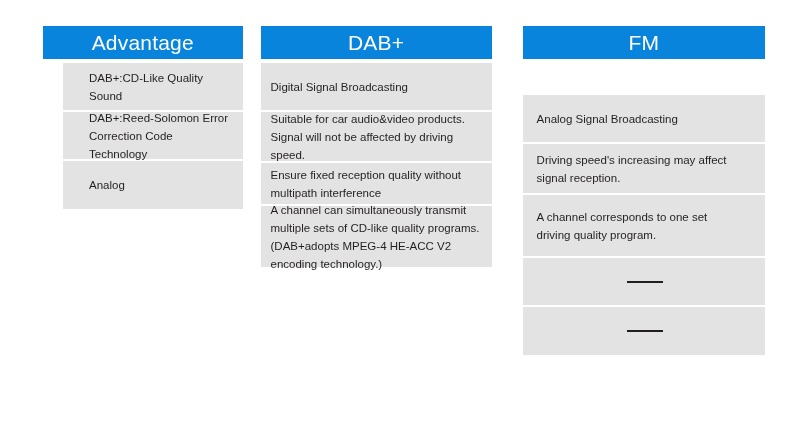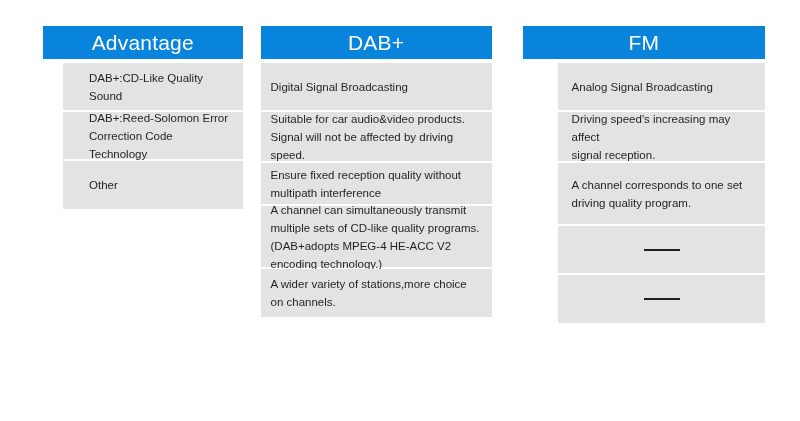--- a/index.html
+++ b/index.html
@@ -27,21 +27,21 @@
     align-items: flex-start;
   }
 
   .col {
     display: flex;
     flex-direction: column;
   }
 
   .col-advantage { width: 228px; margin-right: 18px; justify-content: space-between; }
   .col-dab       { width: 264px; margin-right: 31px; }
-  .col-fm        { width: 277px; }
+  .col-fm        { width: 277px; gap: 32px; }
 
   .col-header {
     height: 33px;
     background: #0884dd;
     color: #ffffff;
     display: flex;
     align-items: center;
     justify-content: center;
     font-size: 21px;
     font-weight: normal;
@@ -62,21 +62,21 @@
     align-items: center;
     margin-bottom: 2px;
     padding: 4px 14px 4px 18px;
     font-size: 11.5px;
     line-height: 18px;
     color: #231f20;
   }
 
   .col-advantage .cell { padding-left: 26px; padding-right: 12px; margin-left: 20px; }
   .col-dab .cell       { padding-left: 10px; padding-right: 12px; align-items: center; }
-  .col-fm .cell        { padding-left: 14px; padding-right: 12px; margin-left: 35px; }
+  .col-fm .cell        { padding-left: 14px; padding-right: 12px; }
 
   
   .r0 { height: 47px; }
   .r1 { height: 49px; }
   .r2 { height: 41px; }
   .r3 { height: 61px; }
   .r4 { height: 47px; }
   .r5 { height: 48px; }
 
   .cell-text {
@@ -106,21 +106,21 @@
       <div class="cells">
         <div class="cell r0">
           <span class="cell-text">DAB+:CD-Like Quality
 Sound</span>
         </div>
         <div class="cell r4">
           <span class="cell-text">DAB+:Reed-Solomon Error
 Correction Code Technology</span>
         </div>
         <div class="cell r5">
-          <span class="cell-text">Other</span>
+          <span class="cell-text">Analog</span>
         </div>
       </div>
     </div>
 
     <div class="col col-dab">
       <div class="col-header">DAB+</div>
       <div class="cells">
         <div class="cell r0">
           <span class="cell-text">Digital Signal Broadcasting</span>
         </div>
@@ -131,24 +131,20 @@
         </div>
         <div class="cell r2">
           <span class="cell-text">Ensure fixed reception quality without
 multipath interference</span>
         </div>
         <div class="cell r3">
           <span class="cell-text">A channel can simultaneously transmit
 multiple sets of CD-like quality programs.
 (DAB+adopts MPEG-4 HE-ACC V2
 encoding technology.)</span>
-        </div>
-        <div class="cell r5">
-          <span class="cell-text">A wider variety of stations,more choice
-on channels.</span>
         </div>
       </div>
     </div>
 
     <div class="col col-fm">
       <div class="col-header">FM</div>
       <div class="cells">
         <div class="cell r0">
           <span class="cell-text">Analog Signal Broadcasting</span>
         </div>

